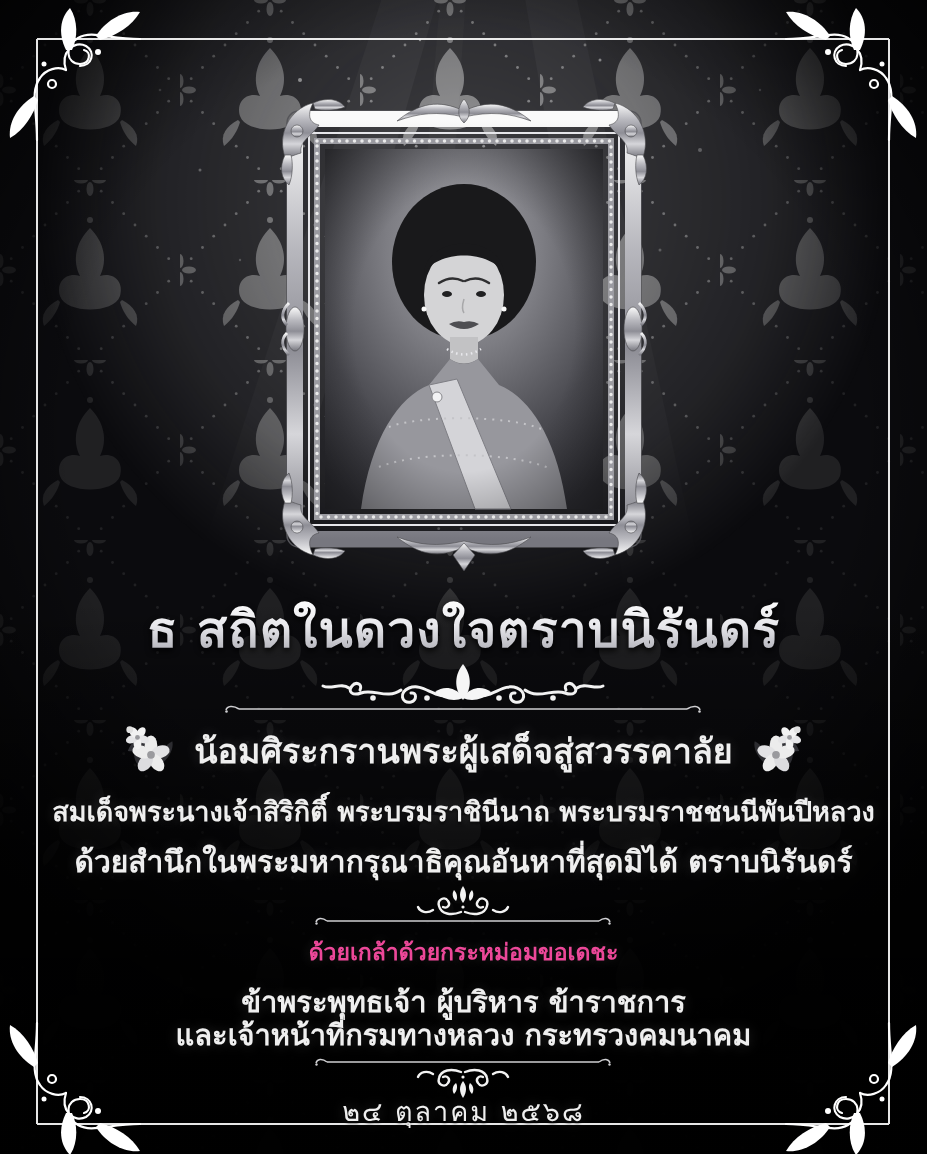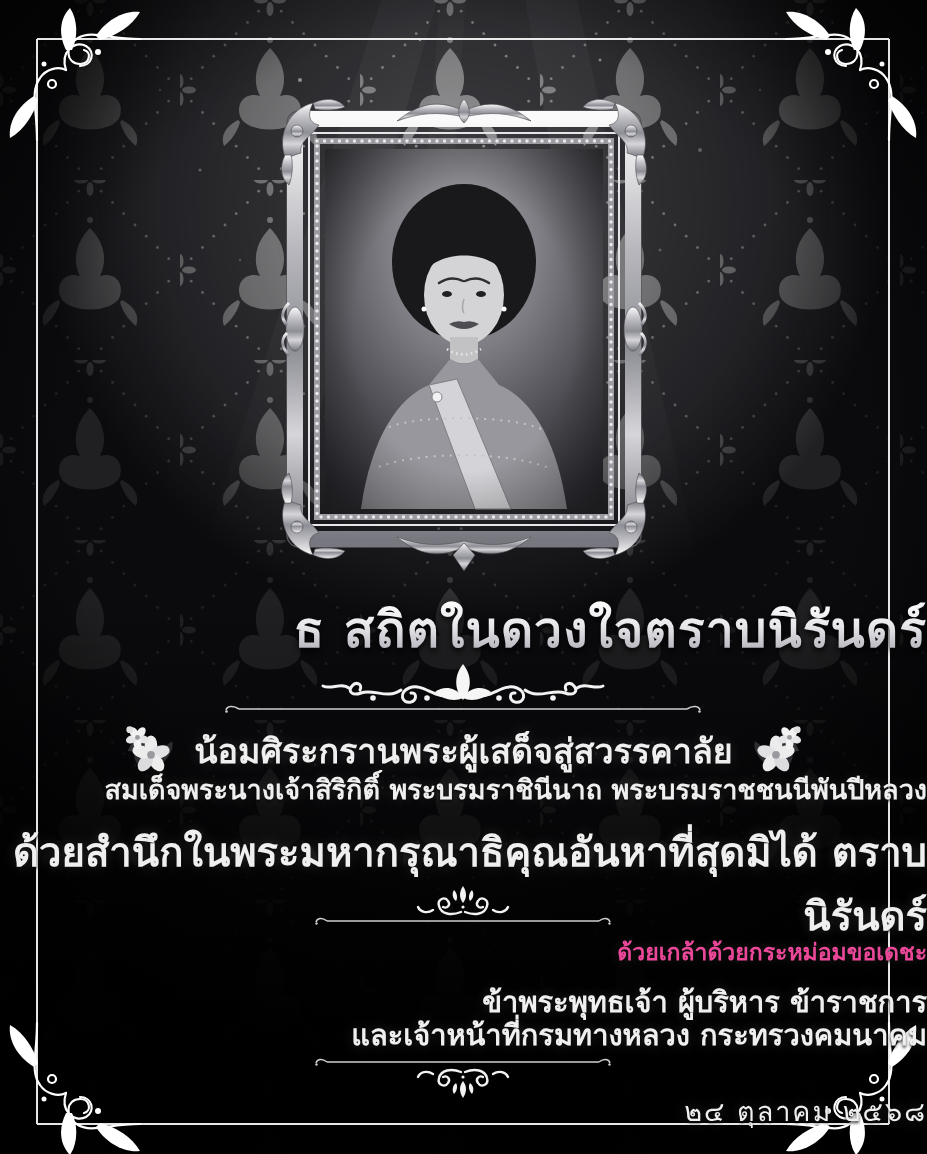--- a/index.html
+++ b/index.html
@@ -2,33 +2,33 @@
 <html><head>
 <meta charset="utf-8">
 <style>
   html,body{margin:0;padding:0;background:#000;}
   .canvas{
     position:relative;width:927px;height:1154px;overflow:hidden;
     background:#0b0b0e;
     font-family:"DejaVu Sans","Liberation Sans",sans-serif;
   }
   svg.layer{position:absolute;left:0;top:0;}
-  .abs{position:absolute;left:0;right:0;text-align:right;}
+  .abs{position:absolute;left:0;right:0;text-align:center;}
   .silver{color:#efefef;text-shadow:0 0 14px rgba(255,255,255,.16),0 2px 3px rgba(0,0,0,.85);}
   .title{
     top:590px;font-size:50px;font-weight:700;letter-spacing:1px;
     background:linear-gradient(180deg,#ffffff 10%,#e8e8ec 45%,#8d8d97 100%);
     -webkit-background-clip:text;background-clip:text;color:transparent;
     filter:drop-shadow(0 3px 3px rgba(0,0,0,.9));
   }
   .ornament{position:absolute;}
   .tribute-row{position:absolute;top:722px;left:0;right:0;display:flex;justify-content:center;align-items:center;gap:14px;}
   .tribute-text{font-size:34px;font-weight:700;}
-  .royal{top:768px;font-size:27px;font-weight:700;}
-  .gratitude{top:820px;font-size:40px;font-weight:700;}
+  .royal{top:790px;font-size:27px;font-weight:700;}
+  .gratitude{top:838px;font-size:30px;font-weight:700;}
   .ded1{top:934px;font-size:23px;font-weight:600;color:#ec4899;}
   .ded2{top:970px;font-size:29px;font-weight:700;margin-top:9px;}
   .ded3{top:1012px;font-size:29px;font-weight:700;}
   .date{top:1090px;font-size:27px;font-weight:400;letter-spacing:2px;}
   .frame-wrap{position:absolute;left:279px;top:97px;width:370px;height:476px;}
 </style>
 </head>
 <body>
 
 <div class="canvas">

